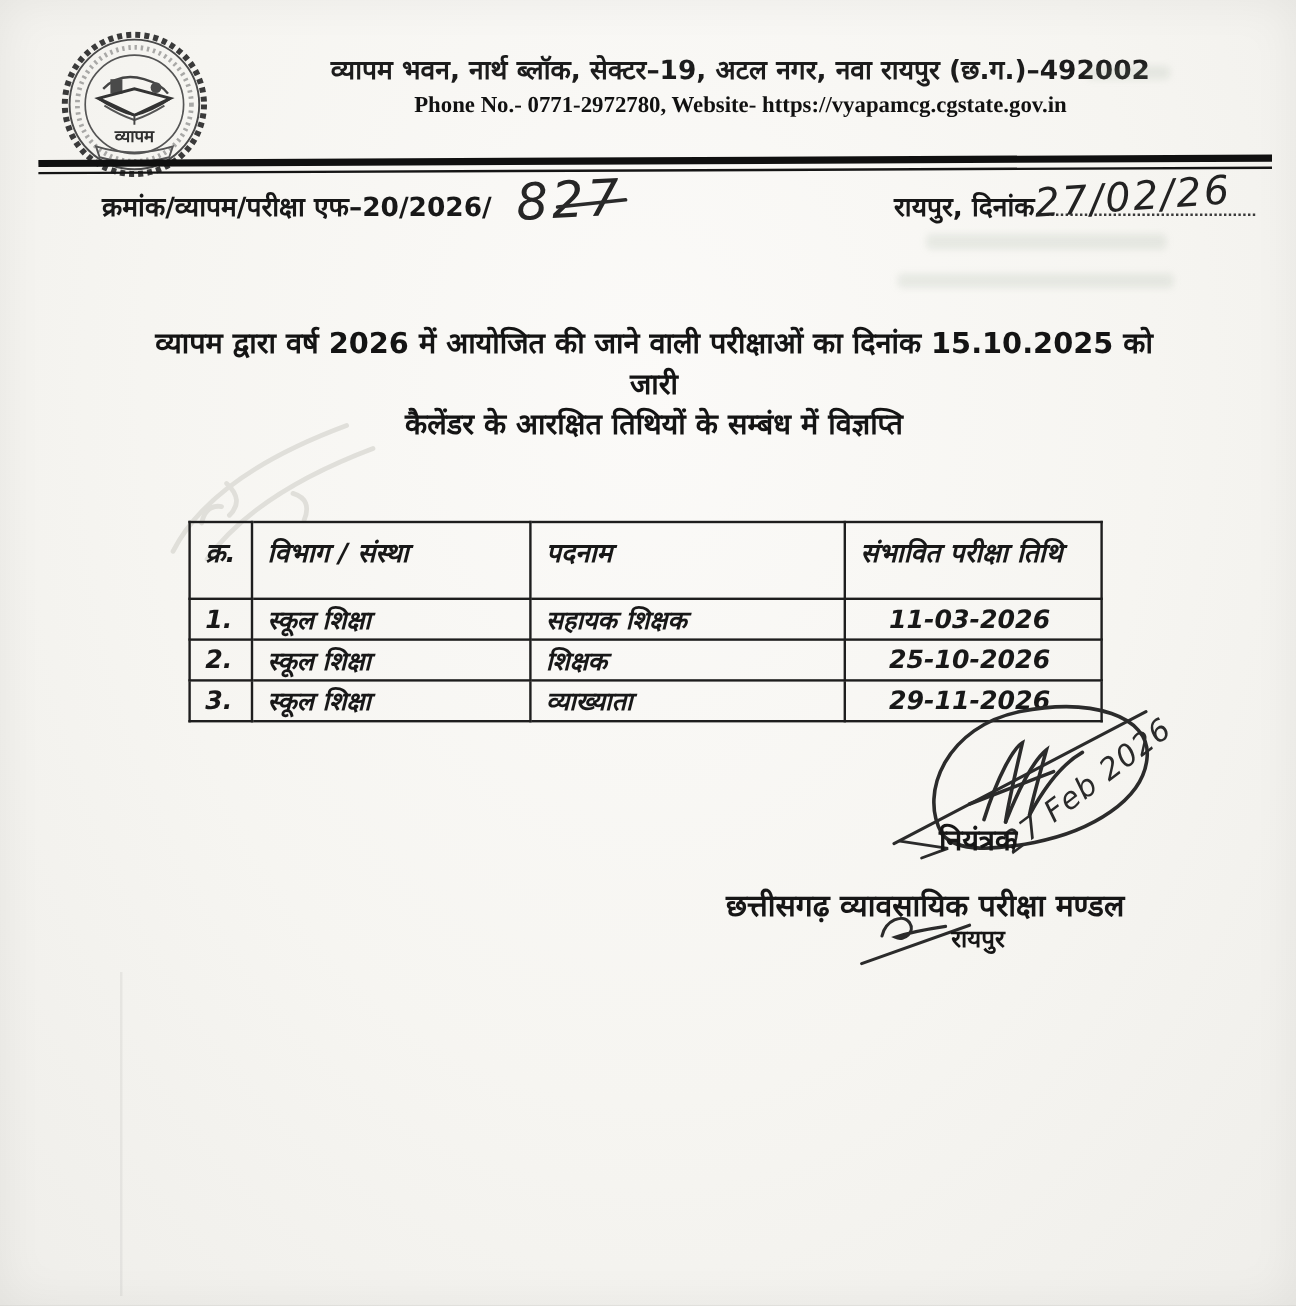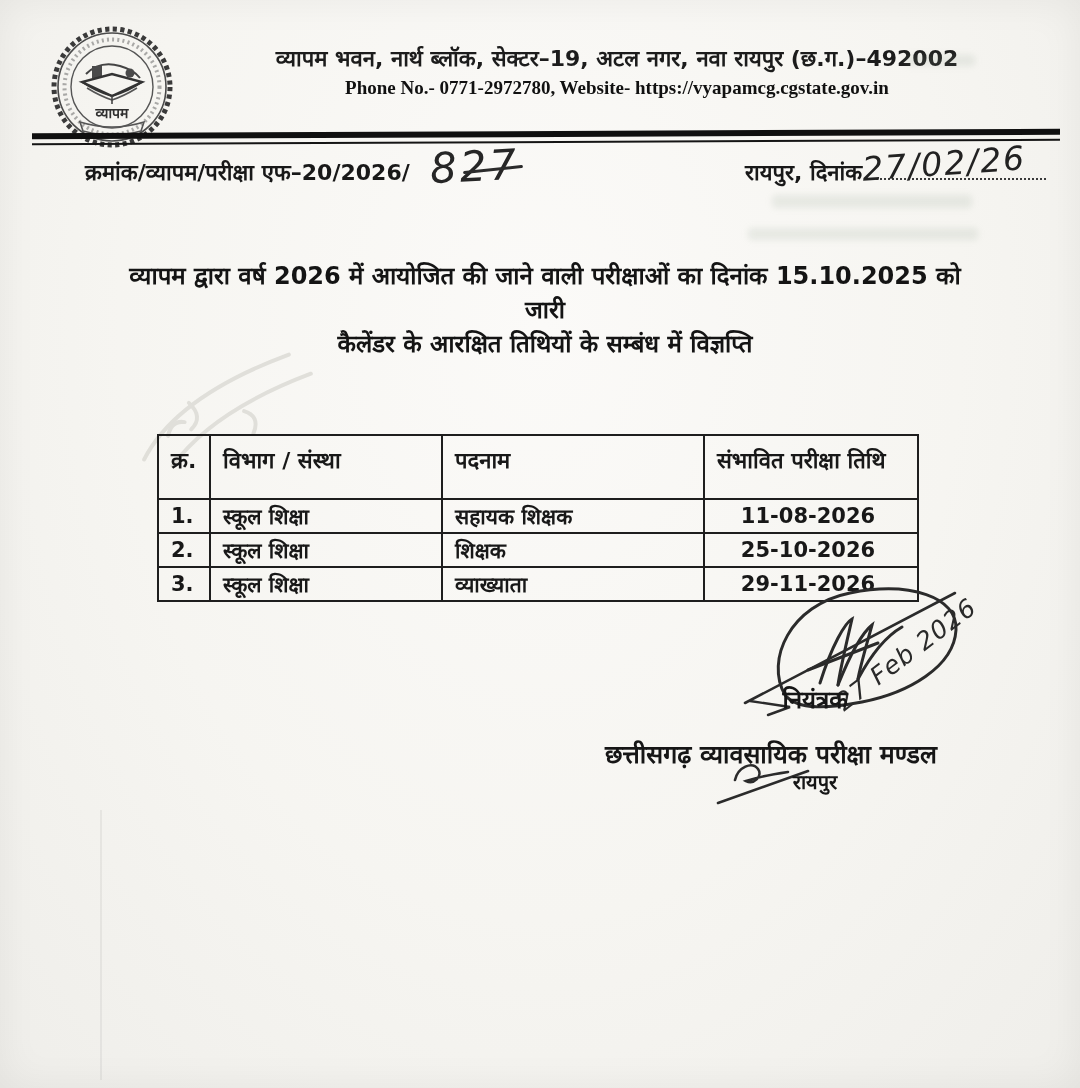--- a/index.html
+++ b/index.html
@@ -70,34 +70,35 @@
     border-bottom: 2px dotted #3a3a3a; margin-left: 6px;
   }
   .ref-date-hand {
     position: absolute; left: 862px; top: -6px;
     font-size: 33px; font-style: italic; letter-spacing: 2px; color: #222;
     transform: rotate(-4deg); white-space: nowrap;
   }
 
   
   .subject {
-    position: absolute; left: 110px; top: 259px; width: 870px;
+    position: absolute; left: 110px; top: 269px; width: 870px;
     text-align: center; font-size: 24px; font-weight: bold;
     line-height: 34px; color: #141414;
   }
 
   
   .exam-table {
     position: absolute; left: 157px; top: 434px;
     border-collapse: collapse; table-layout: fixed;
   }
   .exam-table th, .exam-table td {
     border: 2px solid #1e1e1e;
     font-size: 21px; font-weight: bold; color: #181818;
     padding: 2px 6px 2px 12px;
+    font-style: italic;
   }
   .exam-table th { text-align: left; vertical-align: top; padding-top: 8px; height: 52px; font-size: 22px; }
   .exam-table td { height: 26px; }
   .col-sn { width: 52px; }
   .col-dept { width: 232px; }
   .col-post { width: 262px; }
   .col-date { width: 214px; }
   .exam-table td.cell-date { text-align: center; padding-left: 0; }
 
   
@@ -212,21 +213,21 @@
         <th>विभाग / संस्था</th>
         <th>पदनाम</th>
         <th>संभावित परीक्षा तिथि</th>
       </tr>
     </thead>
     <tbody>
       <tr>
         <td>1.</td>
         <td>स्कूल शिक्षा</td>
         <td>सहायक शिक्षक</td>
-        <td class="cell-date">11-08-2026</td>
+        <td class="cell-date">11-03-2026</td>
       </tr>
       <tr>
         <td>2.</td>
         <td>स्कूल शिक्षा</td>
         <td>शिक्षक</td>
         <td class="cell-date">25-10-2026</td>
       </tr>
       <tr>
         <td>3.</td>
         <td>स्कूल शिक्षा</td>

